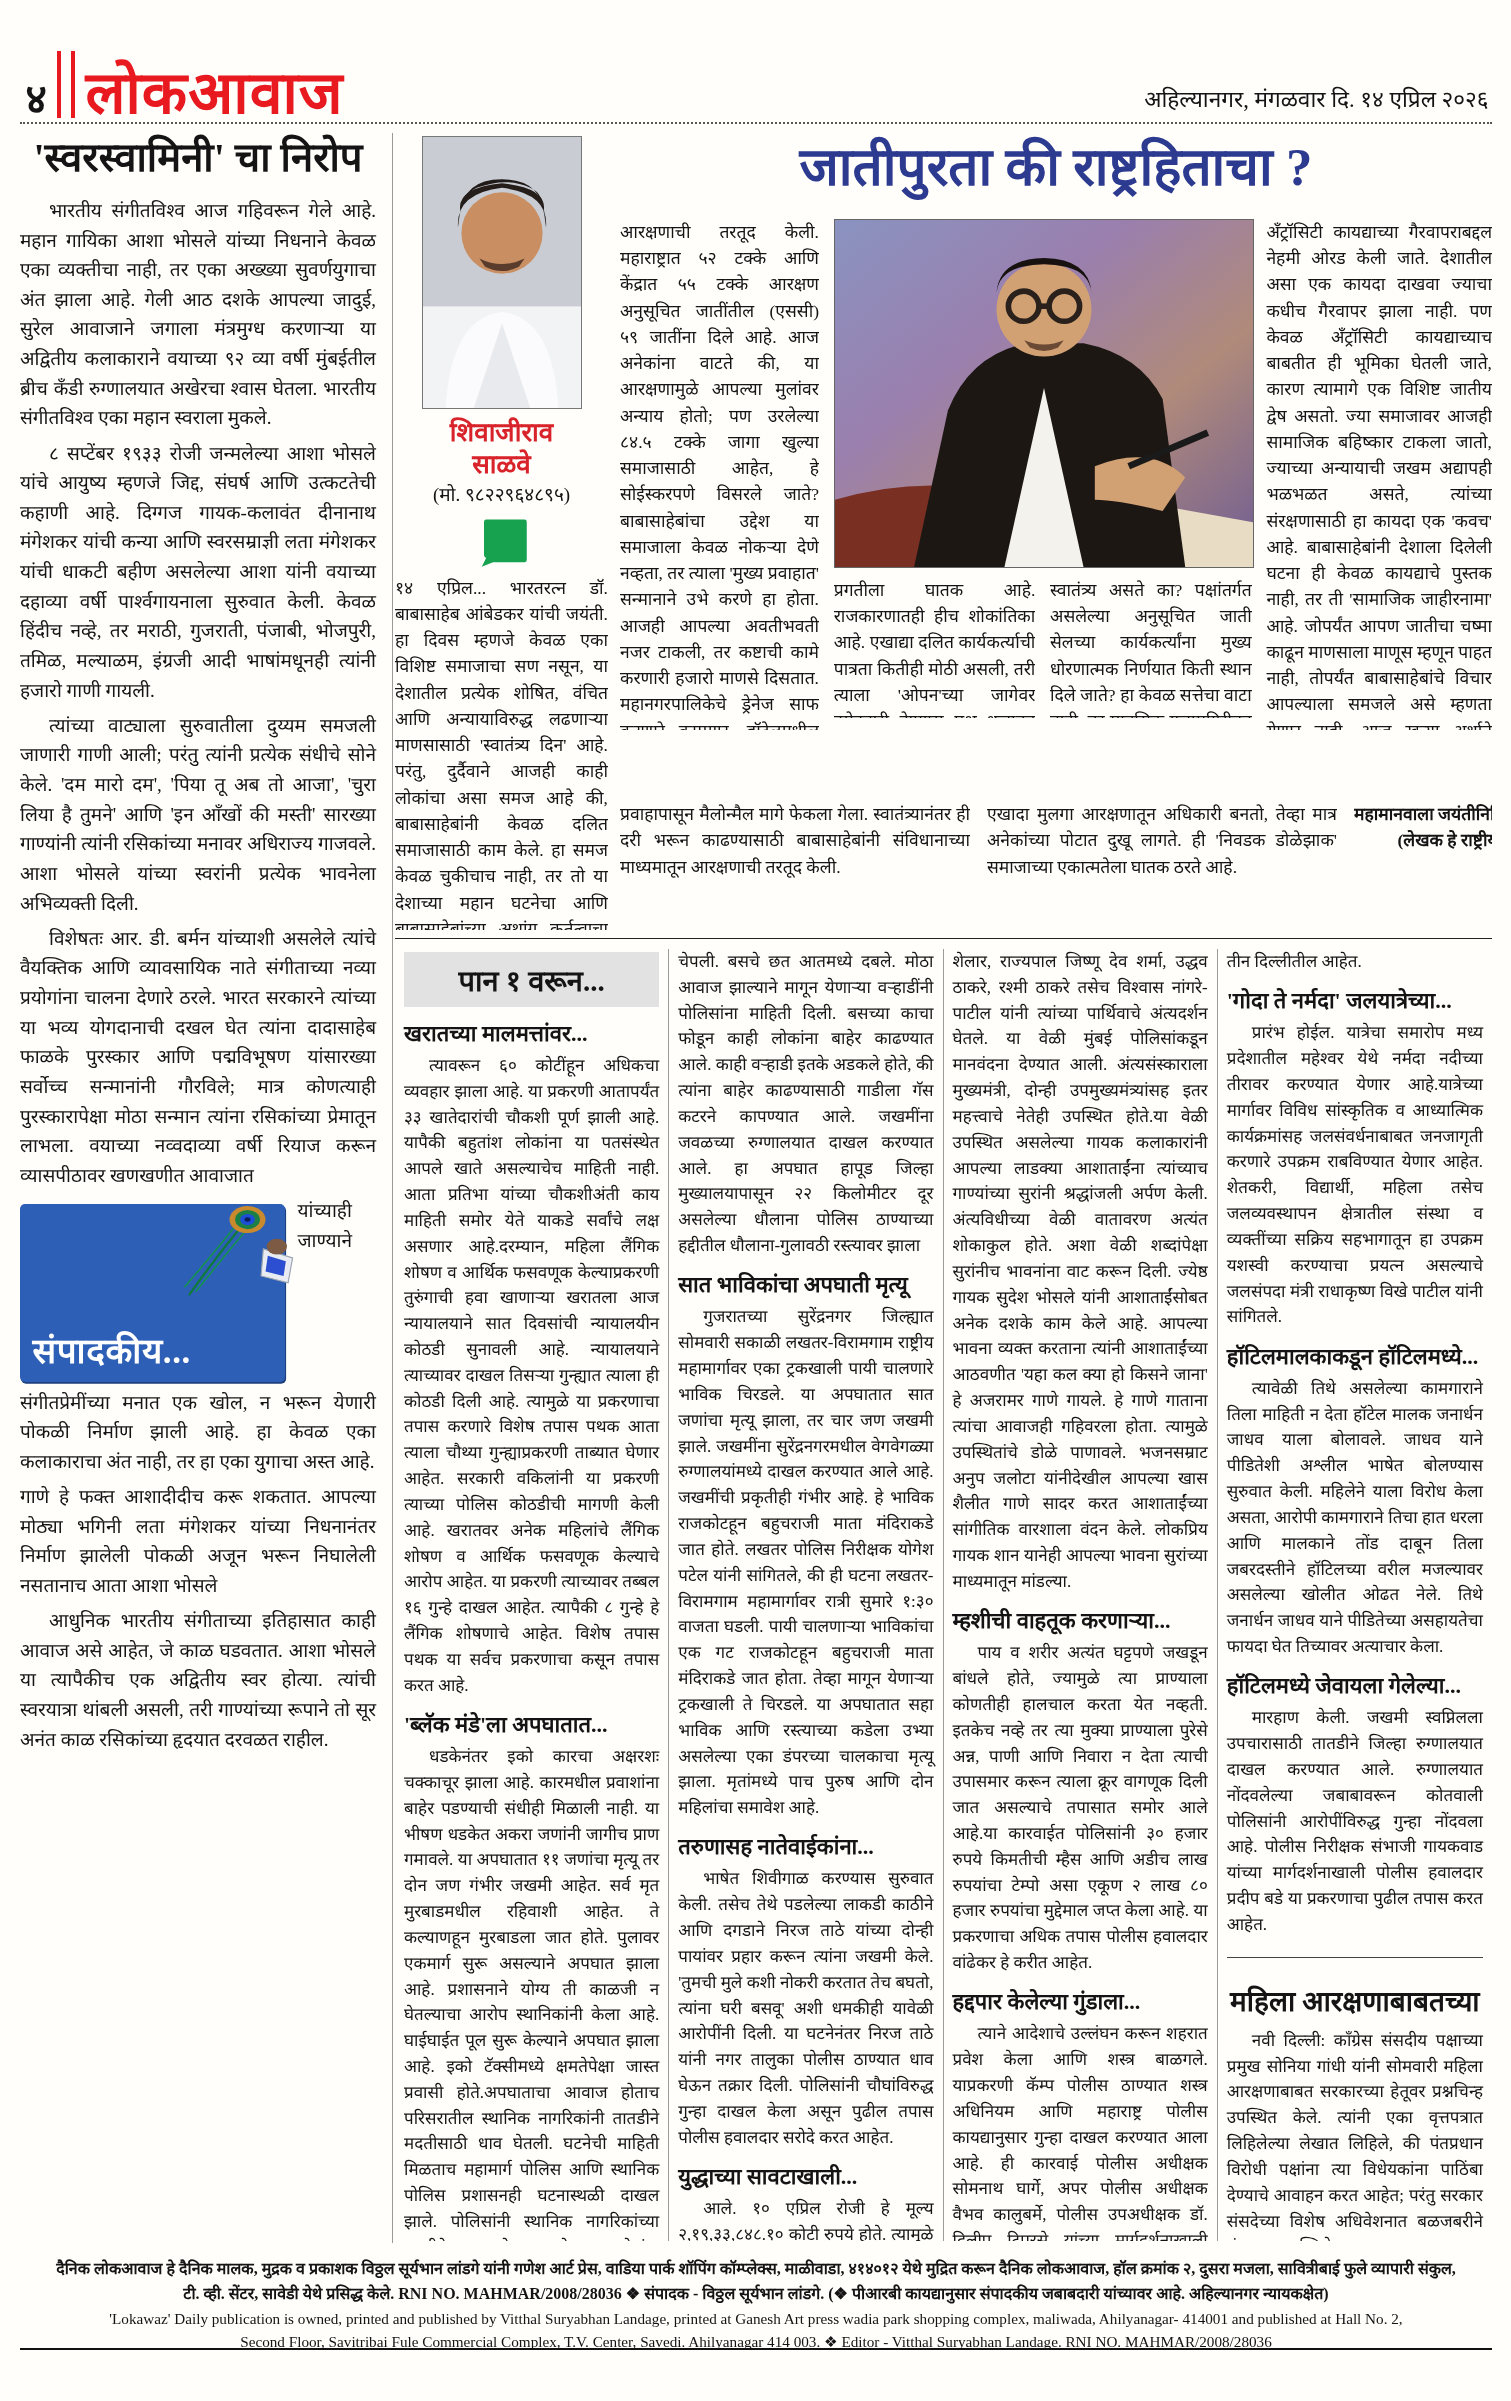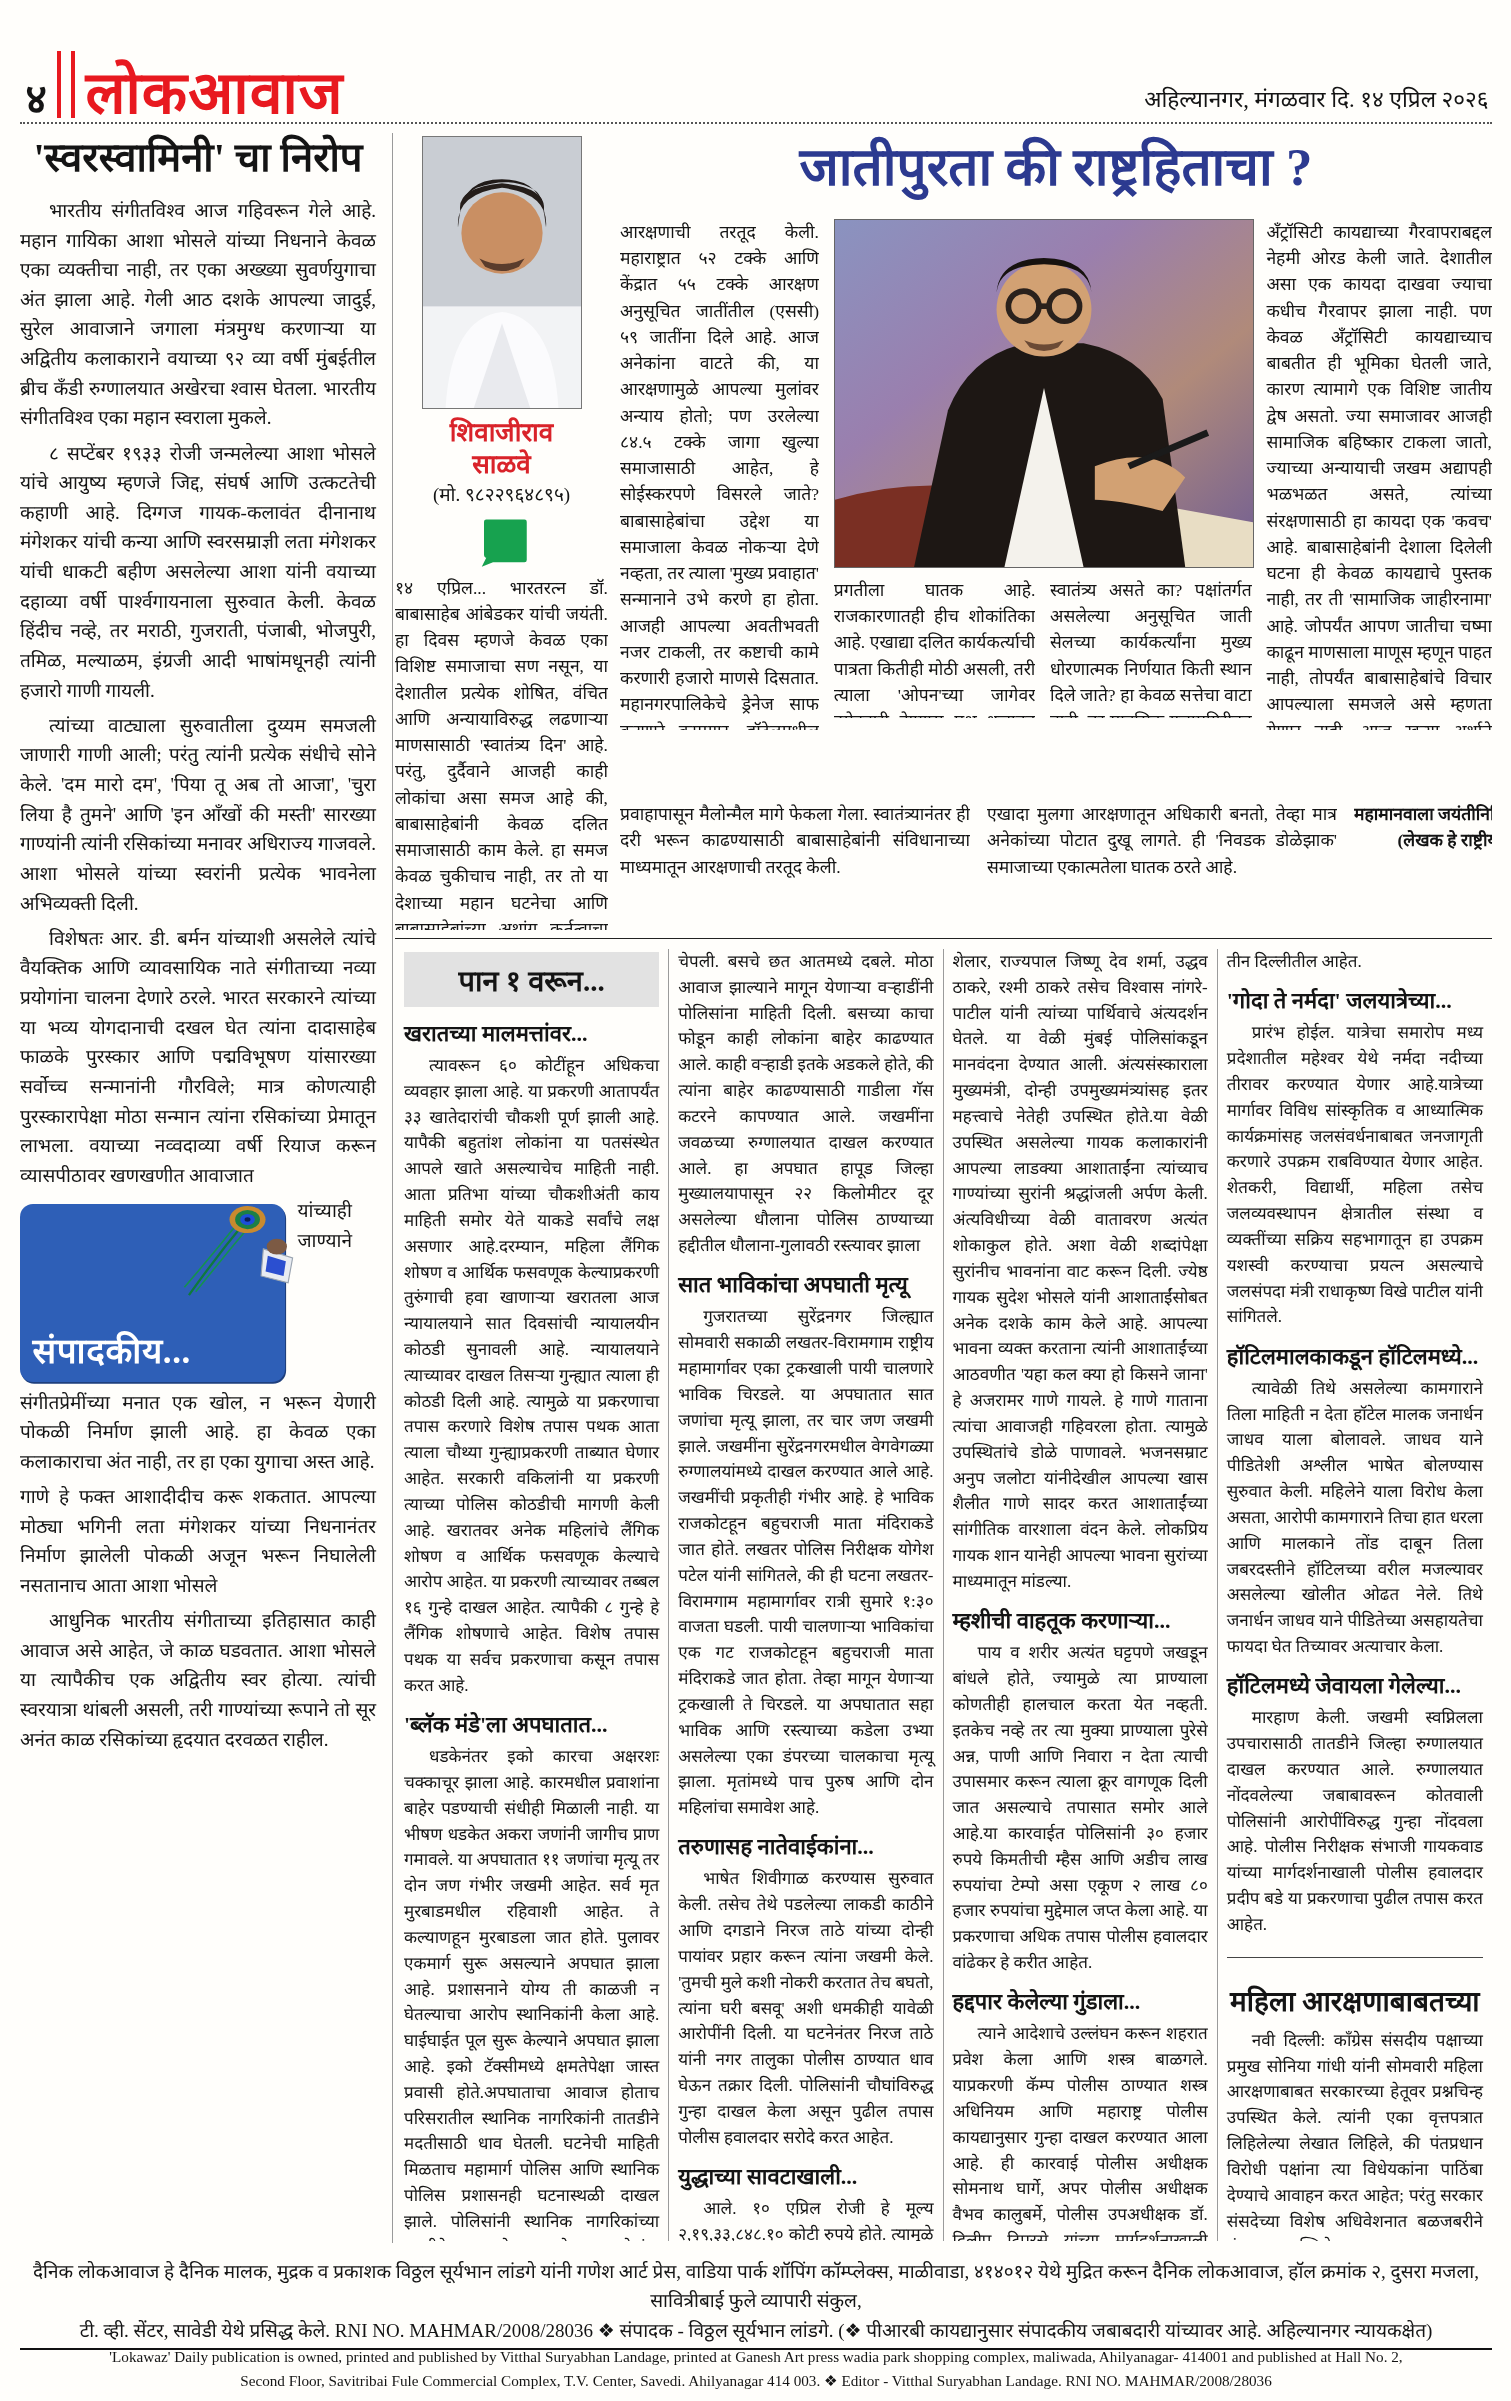--- a/index.html
+++ b/index.html
@@ -14,21 +14,21 @@
   .pageno{font-size:41px;font-weight:bold;line-height:.9}
   .bars{width:10.2px;height:67px;border-left:4px solid #e8191f;border-right:4px solid #e8191f}
   .brand{font-size:59px;font-weight:bold;color:#e8191f;line-height:.85;letter-spacing:1.1px}
   .dateline{position:absolute;right:3.4px;bottom:8px;font-size:22.6px}
   
   .edcol{position:absolute;left:20px;top:133px;width:356px;height:2110px;padding-right:16px;
          border-right:0.6px solid #9a9a9a;overflow:hidden}
   .edcol h1{font-size:40px;margin:2.3px 0 14.7px 0;text-align:center;line-height:1.15;font-weight:bold}
   .edcol p{font-size:19px;line-height:1.56;text-align:justify;margin:0 0 5.6px 0;text-indent:29px}
   .edbox{float:left;width:265px;height:178px;margin:8px 12.4px 5.6px 0;position:relative;
-         background:#2e5fb7;border-radius:13px;box-shadow:1.1px 1.7px 0 #1e3f7d}
+         background:#2e5fb7;border-radius:5px;box-shadow:1.1px 1.7px 0 #1e3f7d}
   .edbox .lbl{position:absolute;left:12.4px;bottom:9px;color:#fff;font-weight:bold;font-size:35px;letter-spacing:0.6px}
   .edbox svg{position:absolute;right:-17px;top:-16px}
   
   .oped{position:absolute;left:395px;top:133px;width:1097px;height:797px;overflow:hidden}
   .author{position:absolute;left:0;top:0;width:213px;height:797px;overflow:hidden;text-align:center}
   .aphoto{width:158px;height:271px;margin:3.4px auto 8px auto;border:0.6px solid #777;display:block}
   .aname{color:#d9232a;font-weight:bold;font-size:26px;line-height:1.2}
   .aphone{font-size:19px;margin-top:1px}
   .quote{margin:10.2px auto 5.6px auto;display:block}
   .author .txt{font-size:17.5px;line-height:1.5;text-align:justify;margin-top:3.4px}
@@ -52,21 +52,21 @@
   .cont{position:absolute;left:395px;top:949px;width:1097px;height:1292px;display:flex}
   .ccol{width:25%;padding:0 9px;border-right:0.6px solid #9b9b9b;overflow:hidden;box-sizing:border-box}
   .ccol:last-child{border-right:none}
   .pagebox{background:#e2e2e2;text-align:center;font-weight:bold;font-size:29px;padding:8px 0;margin:3.4px 0 11.3px 0}
   .sub-h{font-weight:bold;font-size:22px;margin:12.4px 0 5.6px 0;line-height:1.25}
   .body-p{font-size:17px;line-height:1.52;text-align:justify;margin:0 0 4.5px 0;text-indent:25px}
   .whead{font-weight:bold;font-size:28px;line-height:1.25;text-align:center;margin:19px 0 9px 0;
          border-top:1.1px solid #444;padding-top:26px}
   
   .footer{position:absolute;left:20px;right:20px;top:2257px;text-align:center}
-  .footer .mr{font-size:19px;font-weight:normal;line-height:1.55}
+  .footer .mr{font-size:16px;font-weight:bold;line-height:1.55}
   .footer .en{font-size:15.2px;line-height:1.55}
   .botrule{position:absolute;left:20px;right:20px;top:2348px;border-top:2.3px solid #111}
 </style>
 </head>
 <body>
 
 <div class="header">
   <div class="mast">
     <div class="pageno">४</div>
     <div class="bars"></div>

